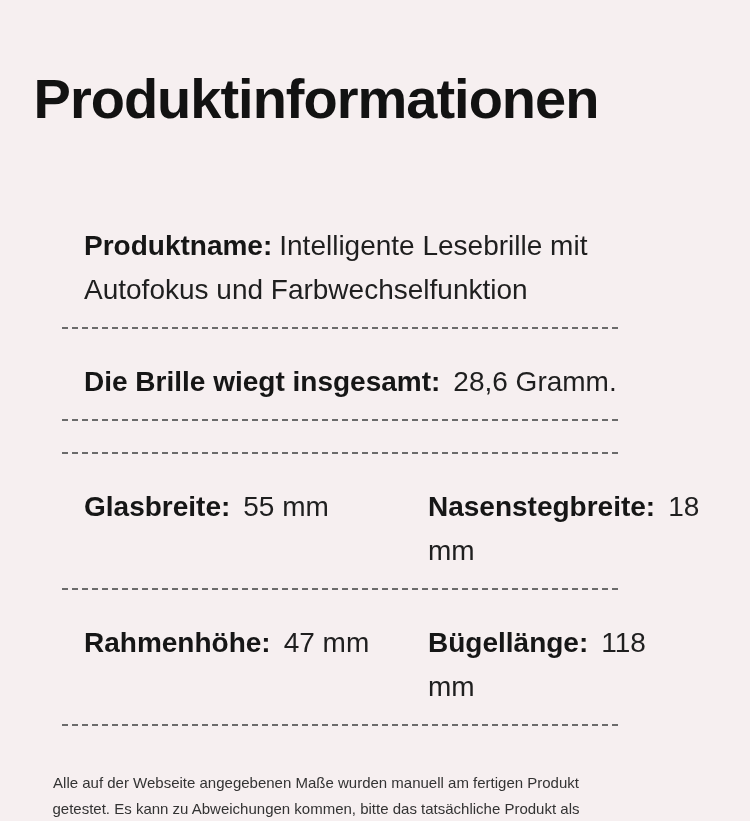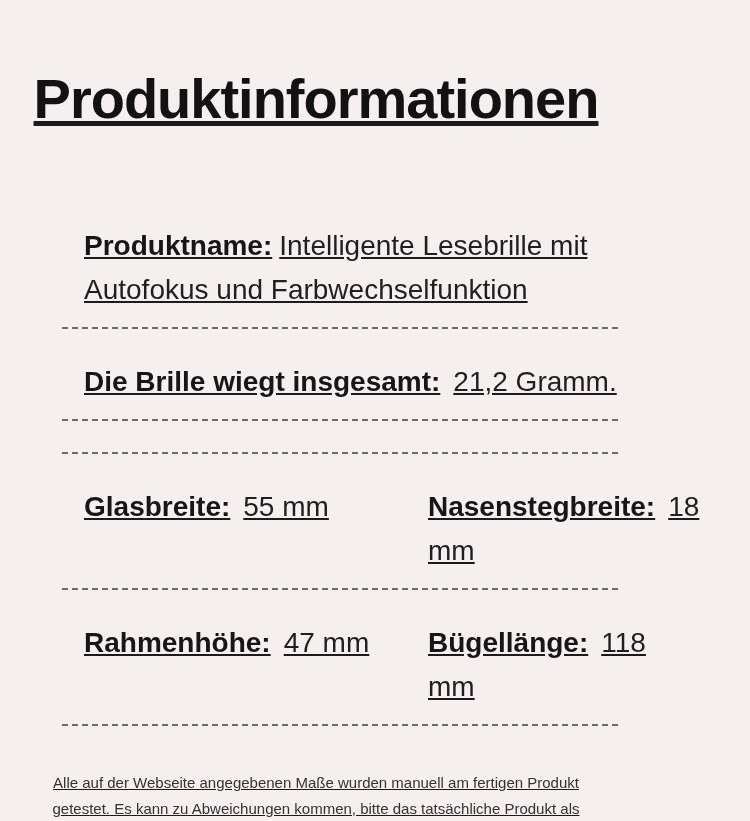--- a/index.html
+++ b/index.html
@@ -2,21 +2,21 @@
 <html><head>
 <meta charset="utf-8">
 <style>
   * { margin: 0; padding: 0; box-sizing: border-box; }
   html, body { width: 750px; height: 821px; overflow: hidden; }
   body {
     background: #f6eff0;
     color: #1b1b1b;
     font-family: "Liberation Sans", "DejaVu Sans", sans-serif;
   }
-  .page { width: 632px; height: 821px; position: relative; padding-top: 64px; text-decoration: underline; }
+  .page { width: 632px; height: 821px; position: relative; padding-top: 64px; }
   .title {
     text-align: center;
     font-size: 56px;
     font-weight: bold;
     letter-spacing: -1px;
     color: #121212;
     line-height: 70px;
   }
   .content { margin: 90px 14px 0 62px; }
   .row {
@@ -54,21 +54,21 @@
 
   <div class="content">
 
     <div class="row">
       <span class="label">Produktname:</span><span class="value">Intelligente Lesebrille mit Autofokus und Farbwechselfunktion</span>
     </div>
 
     <hr class="sep">
 
     <div class="row">
-      <span class="label wide-gap">Die Brille wiegt insgesamt:</span><span class="value">21,2 Gramm.</span>
+      <span class="label wide-gap">Die Brille wiegt insgesamt:</span><span class="value">28,6 Gramm.</span>
     </div>
 
     <hr class="sep">
 
 
     <hr class="sep">
 
     <div class="row spec-row">
       <div class="spec-left">
         <span class="label wide-gap">Glasbreite:</span><span class="value">55 mm</span>

